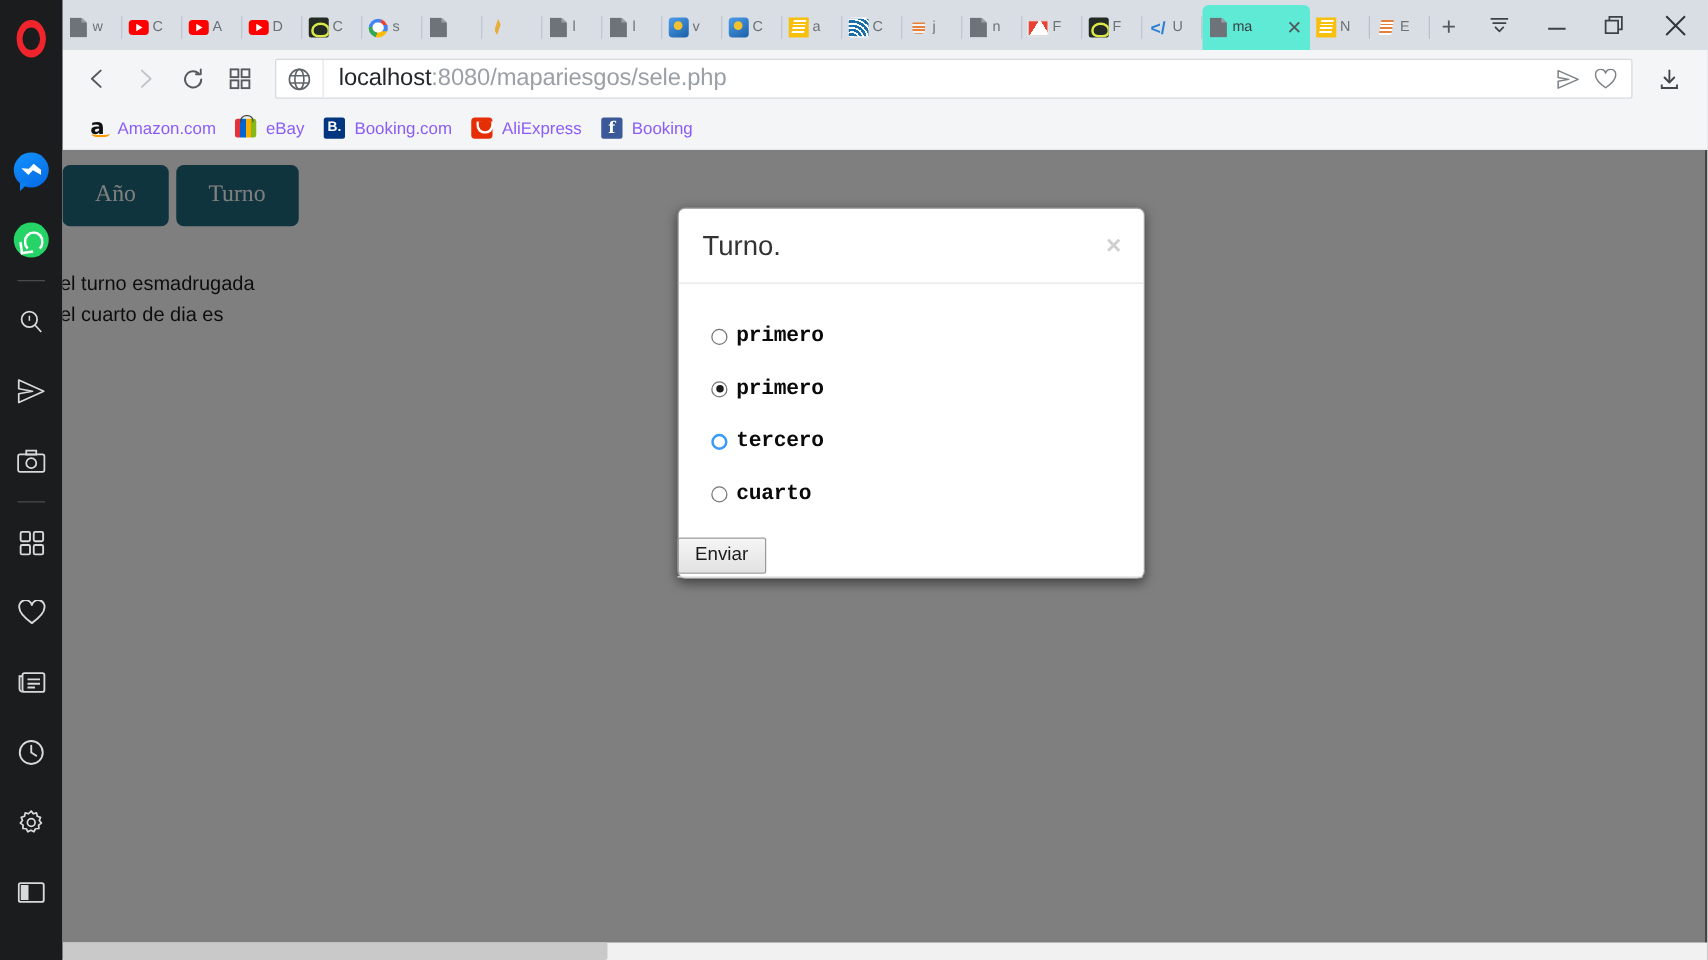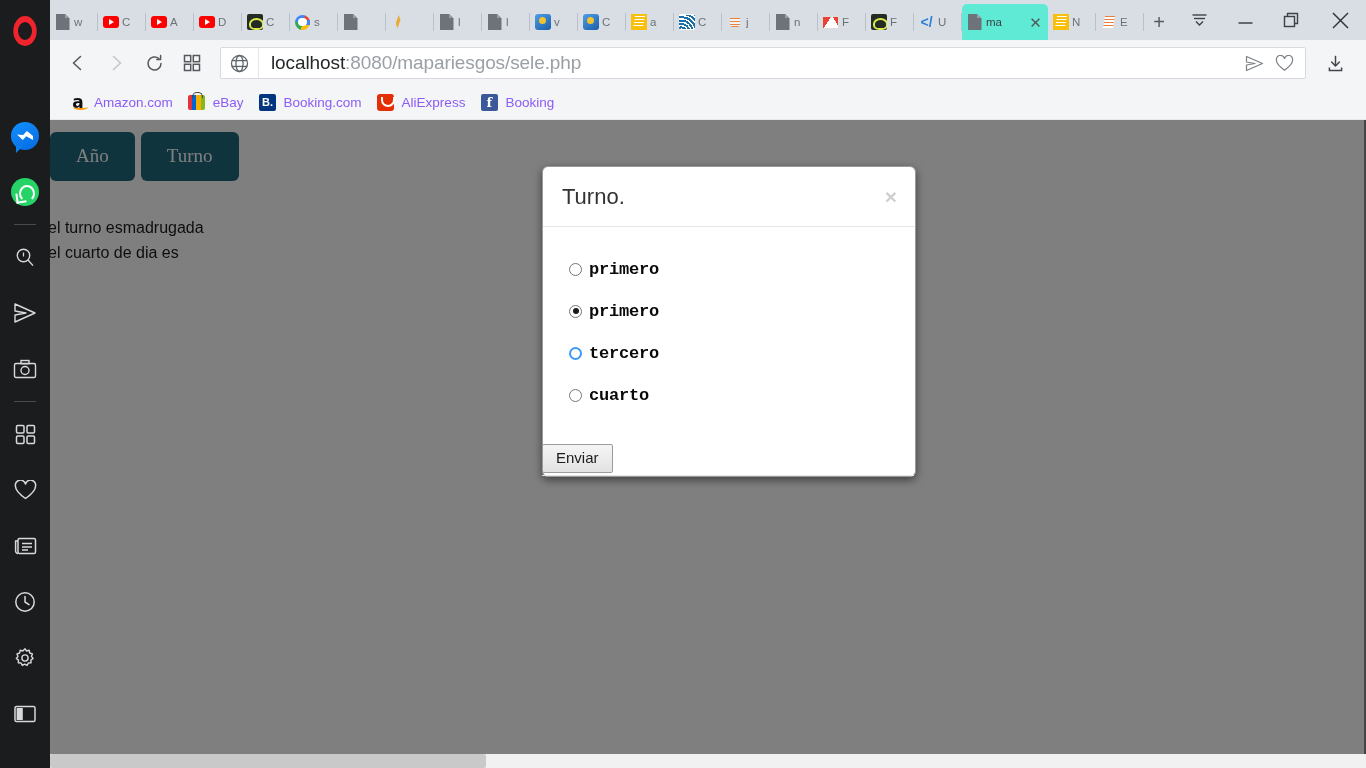--- a/index.html
+++ b/index.html
@@ -448,21 +448,21 @@
   }
   .radio-dot.focused { border-color: #3b99fc; border-width: 2px; }
   .radio-label {
     font-size: 17px;
     color: #0a0a0a;
     font-weight: bold;
     font-family: Liberation Mono, monospace;
     letter-spacing: -0.2px;
   }
   #enviar-wrap {
-    margin-top: 28px;
+    margin-top: 14px;
     position: relative;
     left: -1px;
     border-bottom: 1px solid #e5e5e5;
     height: 32px;
   }
   #enviar-button {
     position: absolute;
     left: 0; top: 0;
     background: linear-gradient(#f5f5f5,#e2e2e2);
     border: 1px solid #9b9b9b;

